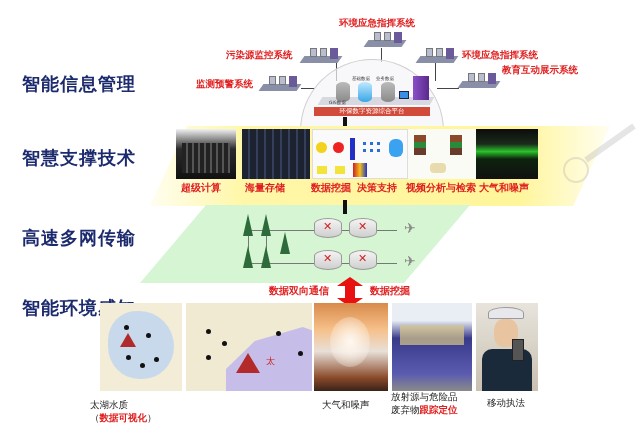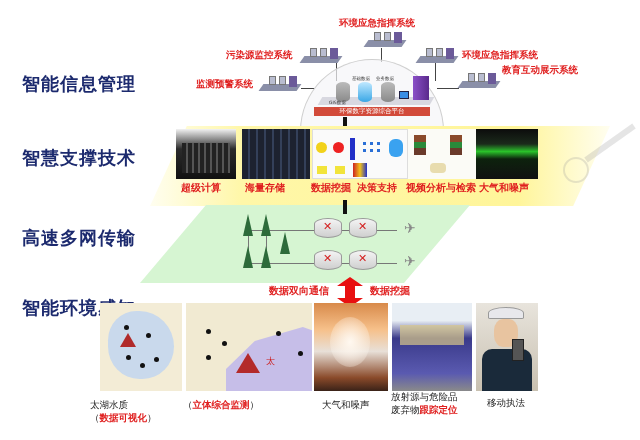--- a/index.html
+++ b/index.html
@@ -203,21 +203,20 @@
     <div class="abs" style="left:18px;top:16px;width:24px;height:28px;border-radius:40%;background:#e8c4a0"></div>
     <div class="abs" style="left:6px;top:46px;width:50px;height:42px;background:#1a2a3a;border-radius:10px 10px 0 0"></div>
     <div class="abs" style="left:36px;top:36px;width:12px;height:22px;background:#555;border:1px solid #222"></div>
   </div>
 
   <div class="cap" style="left:90px;top:398px">
     <div>太湖水质</div>
     <div><span>（</span><span class="red">数据可视化</span><span>）</span></div>
   </div>
   <div class="cap" style="left:183px;top:398px">
-    <div><span>（</span><span class="red">立体综合监测</span><span>）</span></div>
   </div>
   <div class="cap" style="left:322px;top:398px">
     <div>大气和噪声</div>
   </div>
   <div class="cap" style="left:391px;top:390px">
     <div>放射源与危险品</div>
     <div><span>废弃物</span><span class="red">跟踪定位</span></div>
   </div>
   <div class="cap" style="left:487px;top:396px">
     <div>移动执法</div>

